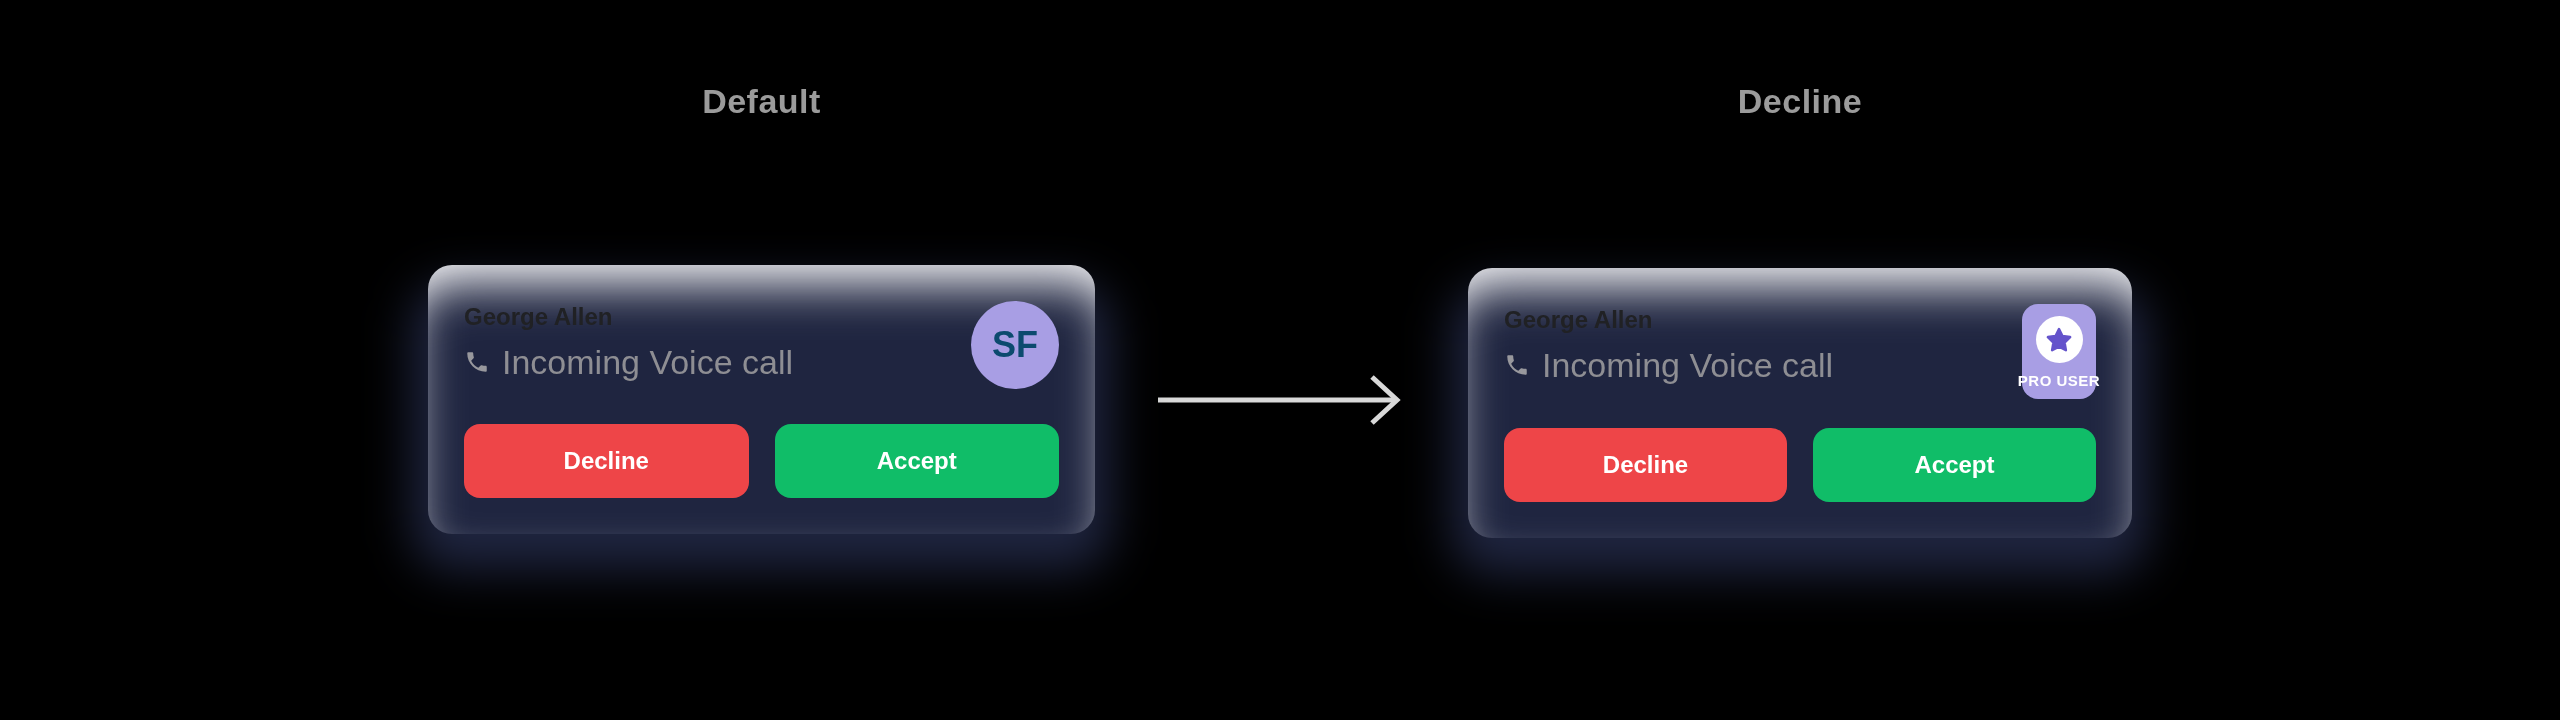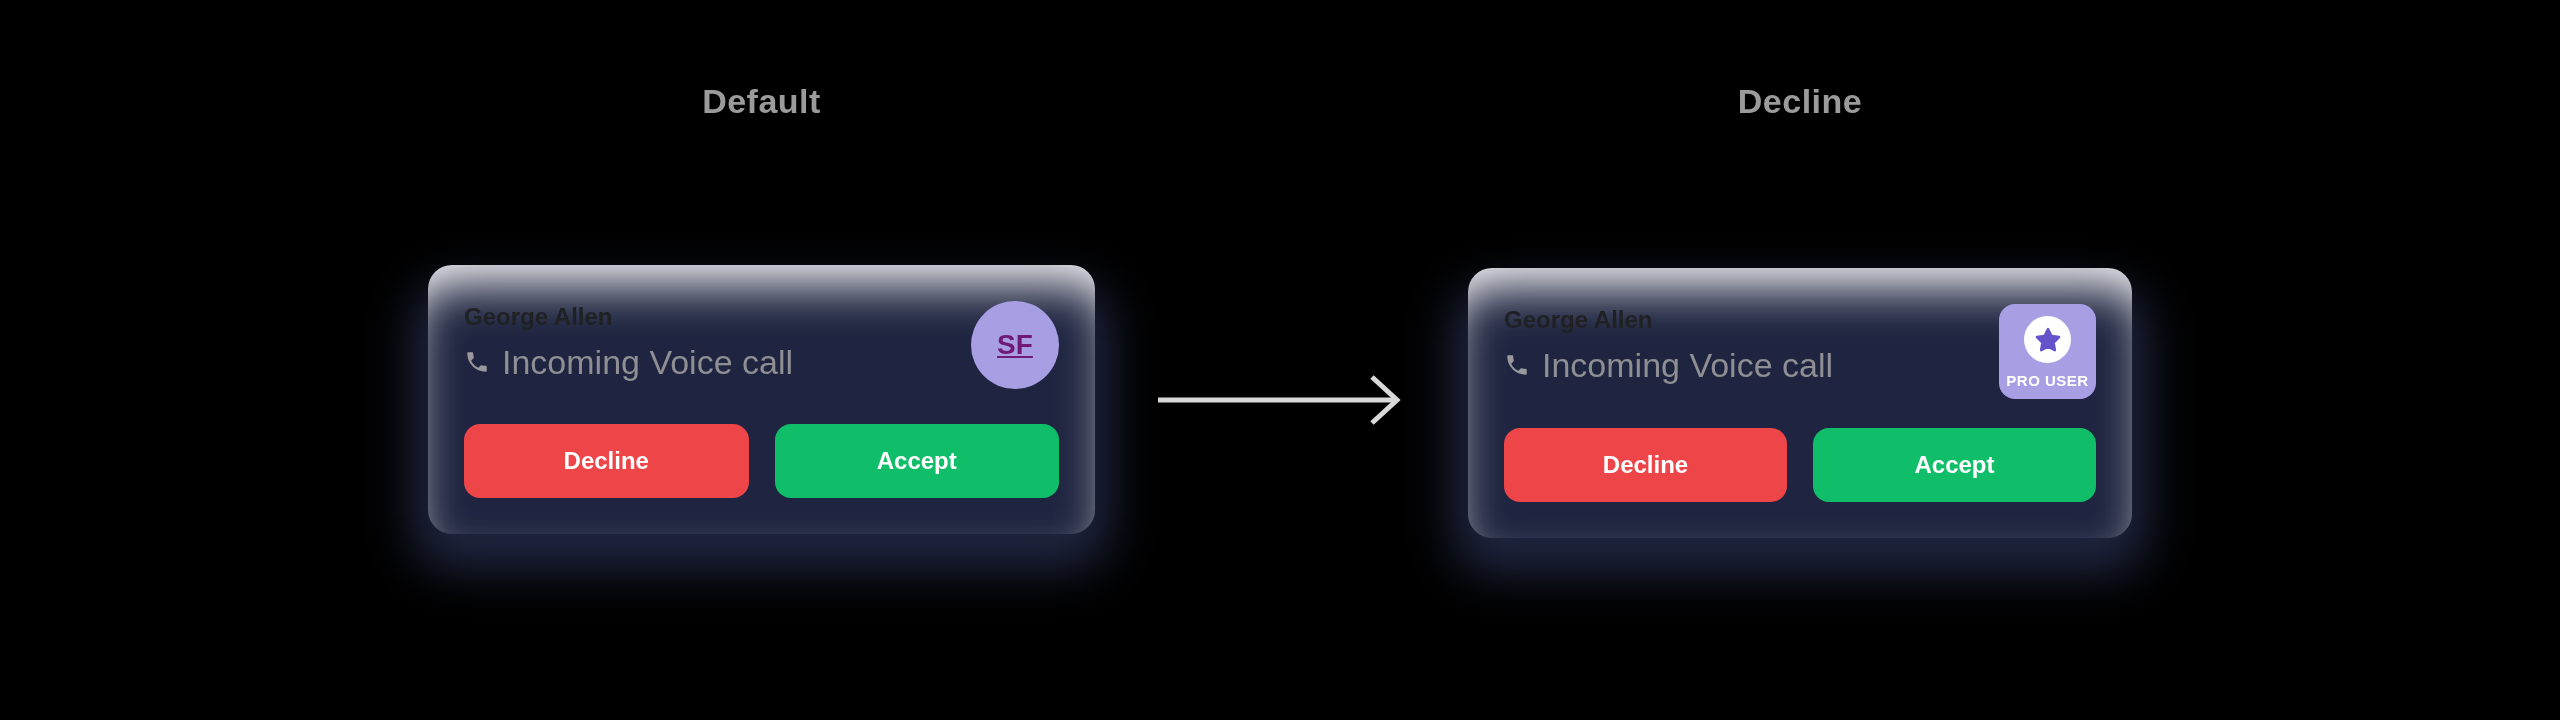--- a/index.html
+++ b/index.html
@@ -75,29 +75,28 @@
   }
 
   .avatar-circle {
     width: 88px;
     height: 88px;
     border-radius: 50%;
     background: var(--avatar-bg, #A89EE4);
     display: flex;
     align-items: center;
     justify-content: center;
-    color: #701a75;
-    font-size: 28px;
+    color: #0c4a6e;
+    font-size: 36px;
     font-weight: 700;
     flex: 0 0 auto;
-    text-decoration: underline;
   }
 
   .pro-badge {
-    width: 97px;
+    width: 74px;
     height: 95px;
     border-radius: 16px;
     background: var(--badge-bg, #A89EE4);
     display: flex;
     flex-direction: column;
     align-items: center;
     box-sizing: border-box;
     padding-top: 12px;
     flex: 0 0 auto;
   }

